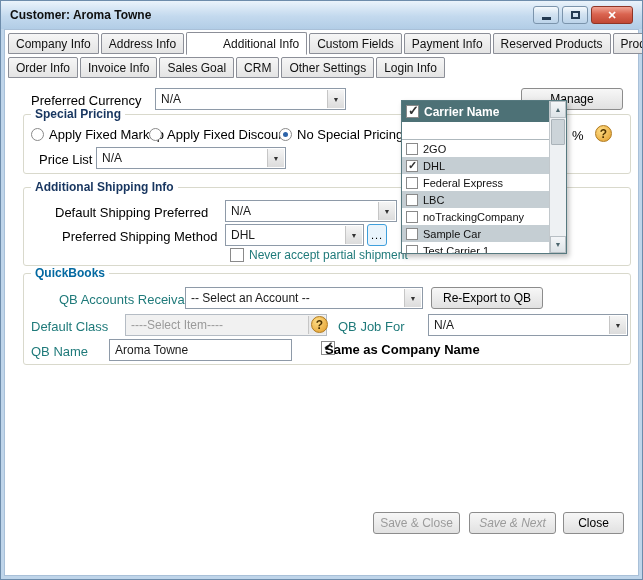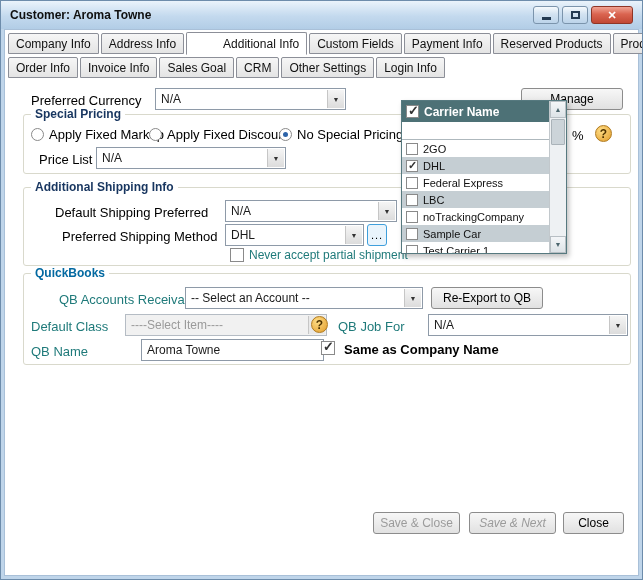--- a/index.html
+++ b/index.html
@@ -193,25 +193,25 @@
   </div>
   <div class="help" style="left:310px; top:315px;">?</div>
   <div class="lbl teal" style="left:337px; top:318px;">QB Job For</div>
   <div class="combo" style="left:427px; top:313px; width:200px;">
     <span>N/A</span>
     <span class="arrowbox">
         <span class="arrow-dn">▼</span>
       </span>
   </div>
   <div class="lbl teal" style="left:30px; top:343px;">QB Name</div>
-  <div class="tinput" style="left:140px; top:338px; width:183px;">
+  <div class="tinput" style="left:108px; top:338px; width:183px;">
     <span>Aroma Towne</span>
   </div>
   <span class="cb checked" style="position:absolute; left:320px; top:340px;"></span>
-  <div class="lbl bold" style="left:343px; top:341px;">Same as Company Name</div>
+  <div class="lbl bold" style="left:324px; top:341px;">Same as Company Name</div>
 
   <div class="btn disabled" style="left:372px; top:511px; width:87px;">
     <span>Save &amp; Close</span>
   </div>
   <div class="btn disabled" style="left:468px; top:511px; width:87px;font-style:italic;">
     <span>Save &amp; Next</span>
   </div>
   <div class="btn" style="left:562px; top:511px; width:61px;">
     <span>Close</span>
   </div>

